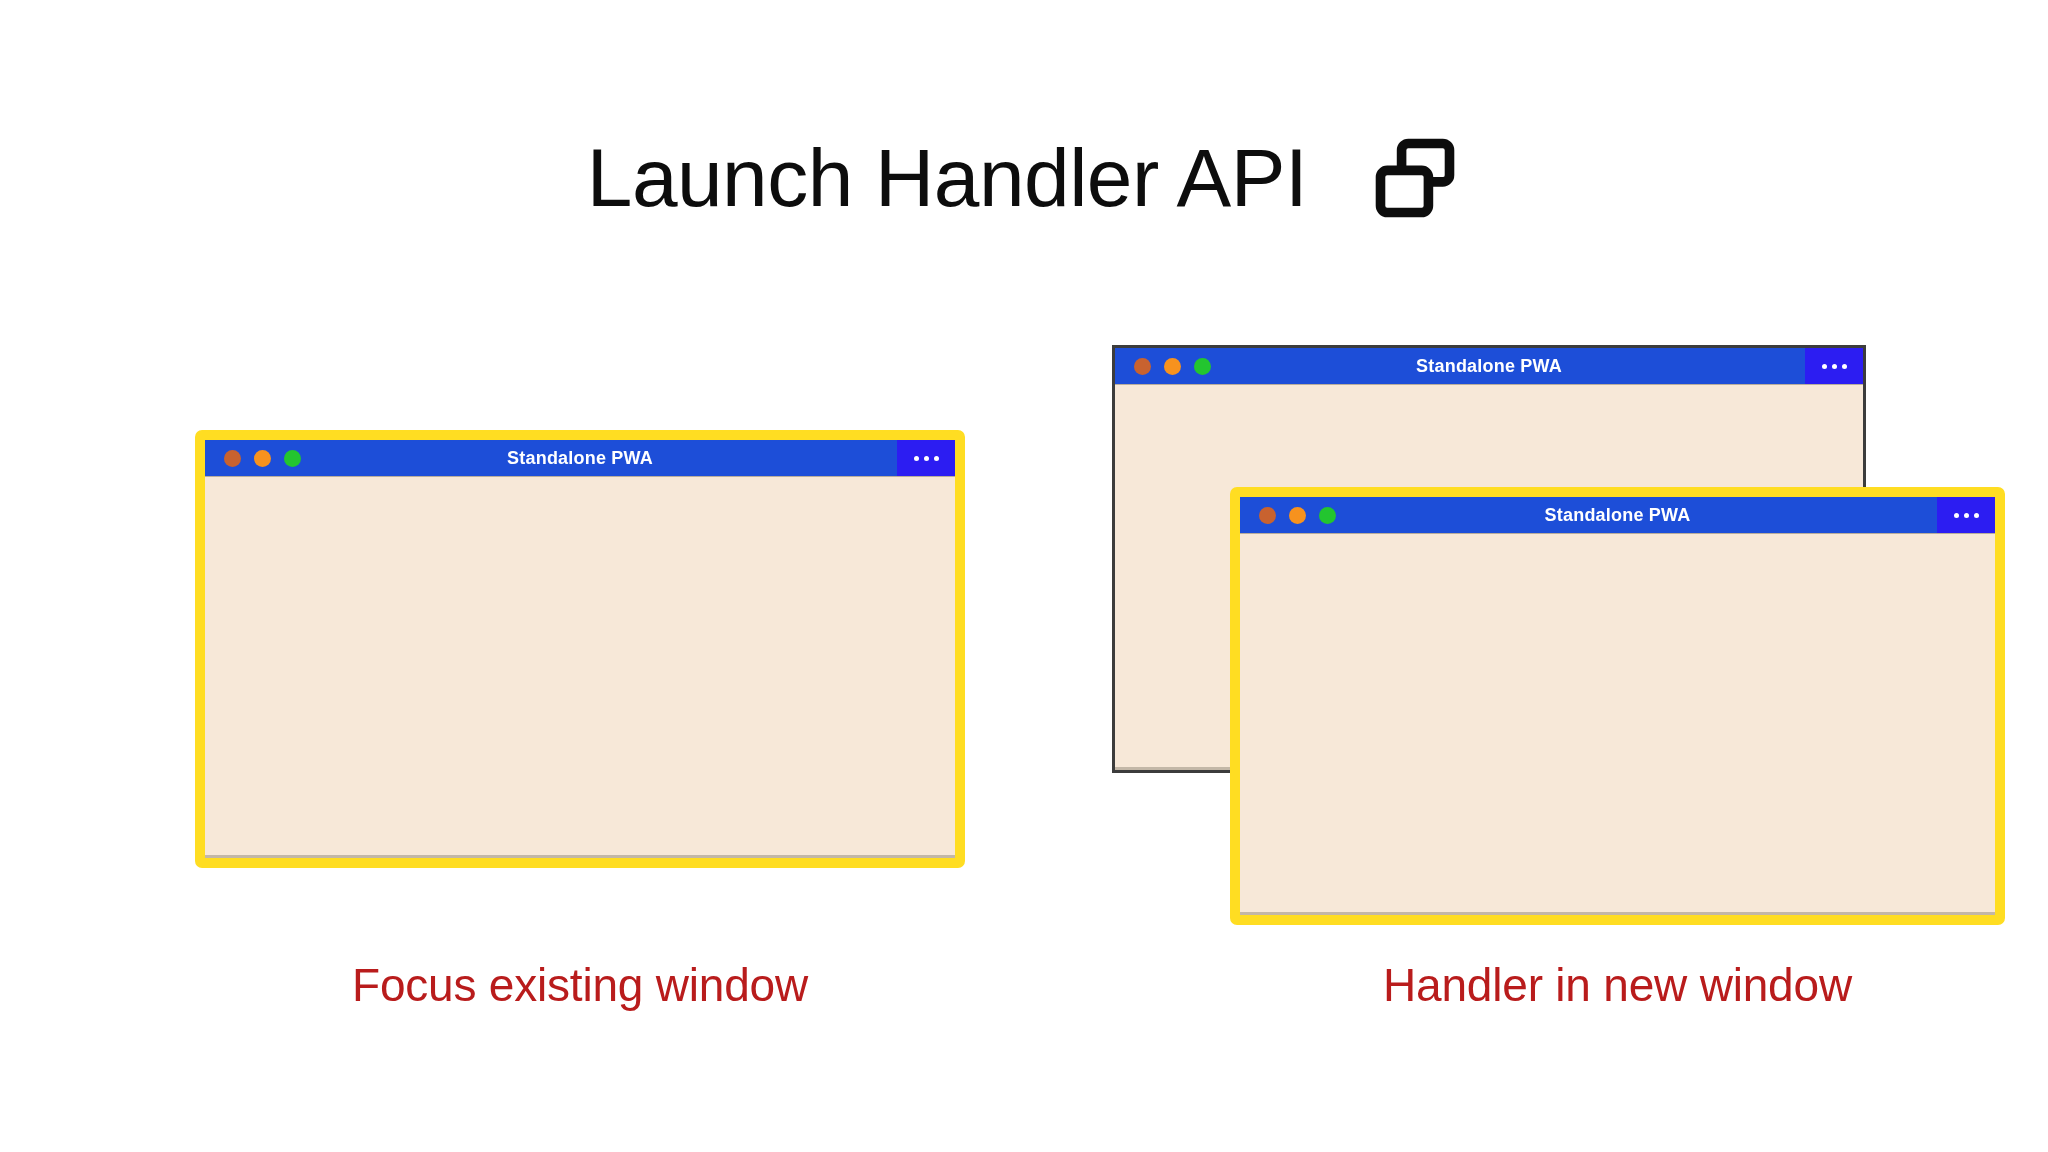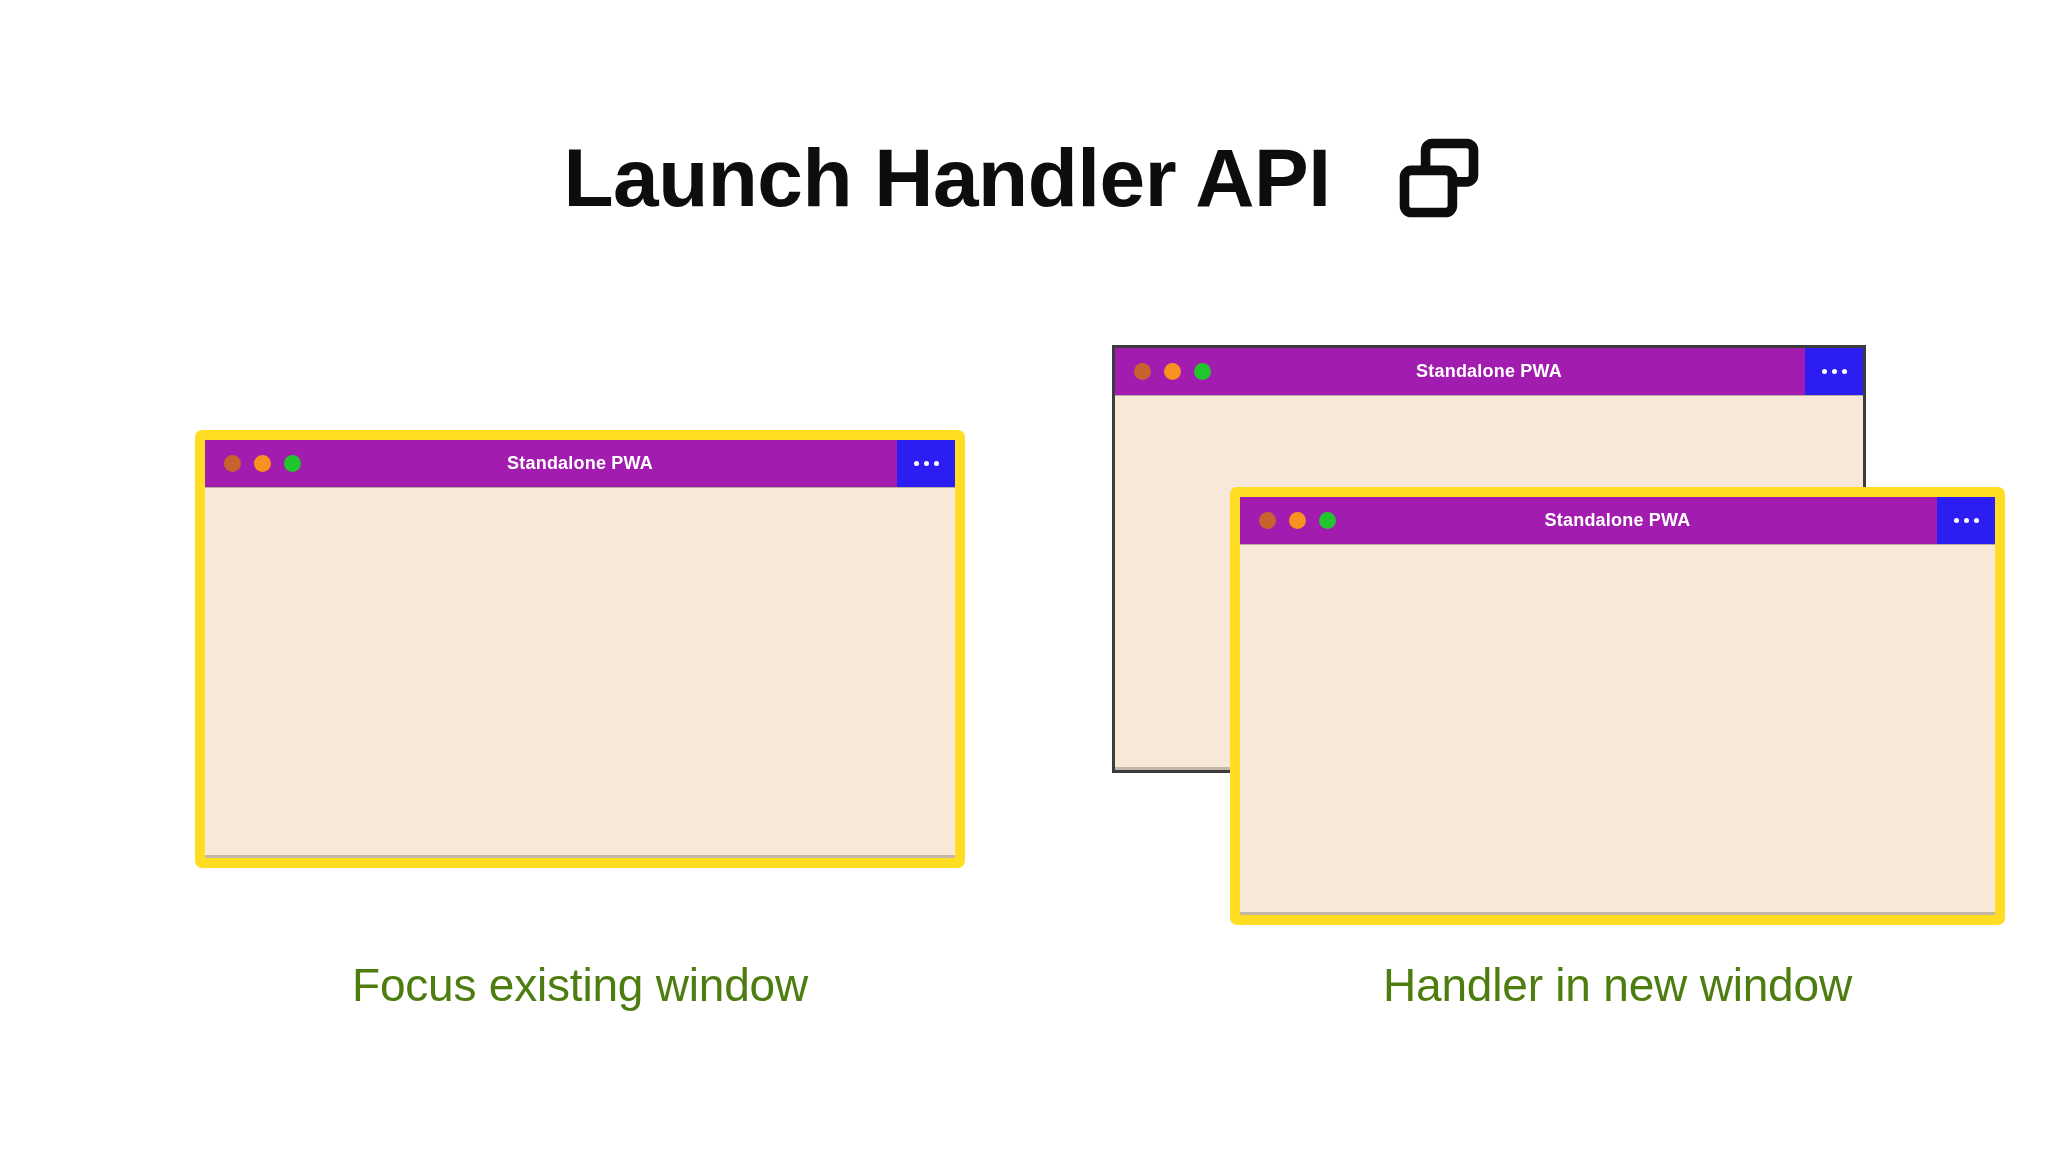--- a/index.html
+++ b/index.html
@@ -25,21 +25,21 @@
     width: 2048px;
     height: 120px;
     display: flex;
     align-items: center;
     justify-content: center;
     gap: 62px;
   }
   .page-title {
     font-family: "Liberation Sans", sans-serif;
     font-size: 82px;
-    font-weight: 700;
+    font-weight: 400;
     letter-spacing: -0.5px;
     color: #0d0d0d;
     white-space: nowrap;
     line-height: 1;
   }
   .windows-icon {
     width: 92px;
     height: 92px;
     display: block;
     flex: 0 0 auto;
@@ -69,22 +69,22 @@
     background: #f7e8d8;
     box-sizing: border-box;
     display: flex;
     flex-direction: column;
     overflow: hidden;
   }
 
   .titlebar {
     position: relative;
     flex: 0 0 auto;
-    height: 47px;
-    background: #a21caf;
+    height: 36px;
+    background: #1d4ed8;
     display: flex;
     align-items: center;
     box-shadow: 0 1px 0 #2a2a2a;
   }
   .traffic-lights {
     display: flex;
     align-items: center;
     gap: 13px;
     padding-left: 19px;
     flex: 0 0 auto;
@@ -164,21 +164,21 @@
     width: 775px;
     height: 438px;
     z-index: 3;
   }
 
   
   .caption {
     position: absolute;
     font-size: 46px;
     font-weight: 400;
-    color: #4d7c0f;
+    color: #b91c1c;
     letter-spacing: -0.2px;
     white-space: nowrap;
     text-align: center;
     line-height: 1;
   }
   #caption-left {
     left: 195px;
     width: 770px;
     top: 962px;
   }

